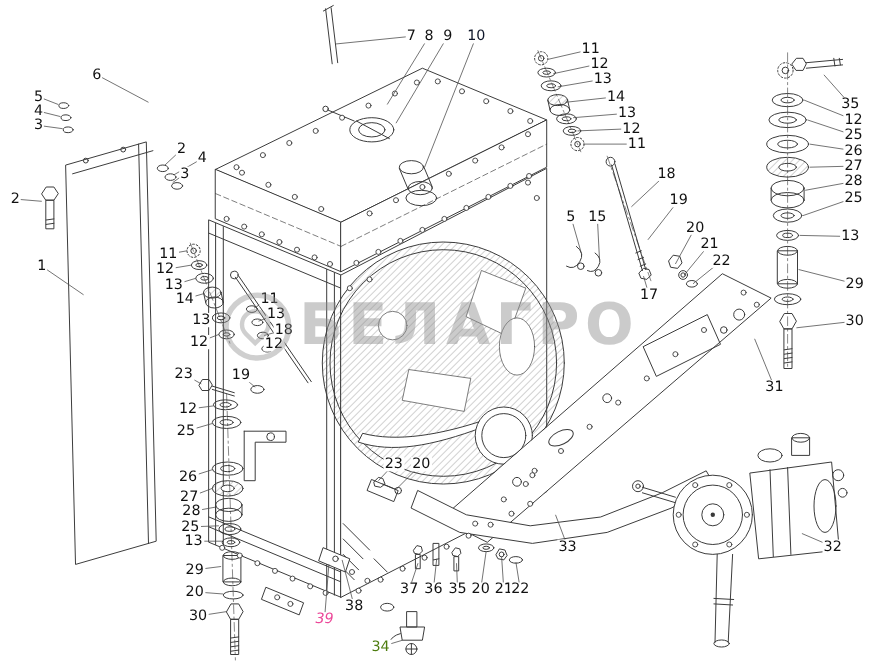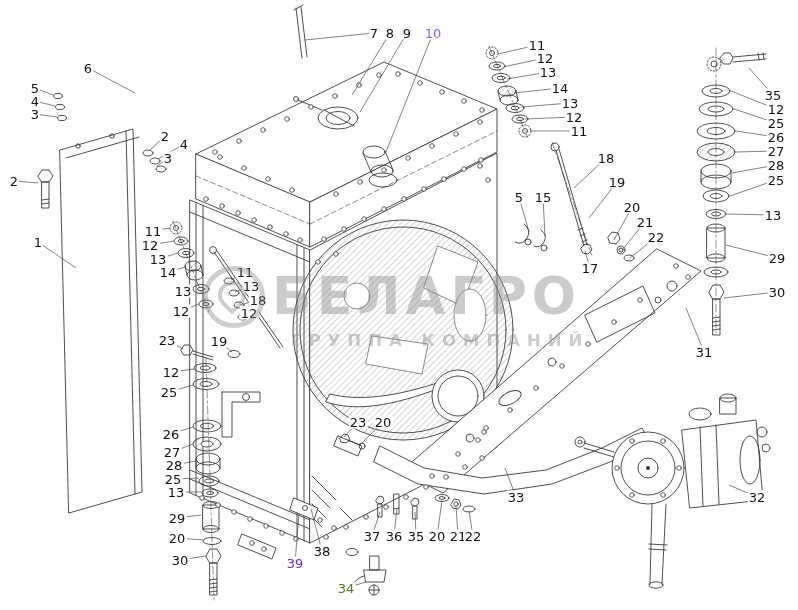--- a/index.html
+++ b/index.html
@@ -458,21 +458,21 @@
       <line x1="458" y1="536" x2="456" y2="506" stroke="#4a4a4a" stroke-width="0.7"></line>
       <line x1="473" y1="536" x2="469" y2="511" stroke="#4a4a4a" stroke-width="0.7"></line>
       <line x1="516" y1="497" x2="505" y2="468" stroke="#4a4a4a" stroke-width="0.7"></line>
       <line x1="757" y1="497" x2="729" y2="485" stroke="#4a4a4a" stroke-width="0.7"></line>
     </svg>
 
   <div id="callout-layer" class="layer">
       <div class="callout" style="left: 374px; top: 33px; color: rgb(17, 17, 17);">7</div>
       <div class="callout" style="left: 390px; top: 33px; color: rgb(17, 17, 17);">8</div>
       <div class="callout" style="left: 407px; top: 33px; color: rgb(17, 17, 17);">9</div>
-      <div class="callout" style="left: 433px; top: 33px; color: #8b5cf6;">10</div>
+      <div class="callout" style="left: 433px; top: 33px; color: #0f172a;">10</div>
       <div class="callout" style="left: 537px; top: 45px; color: rgb(17, 17, 17);">11</div>
       <div class="callout" style="left: 545px; top: 58px; color: rgb(17, 17, 17);">12</div>
       <div class="callout" style="left: 548px; top: 72px; color: rgb(17, 17, 17);">13</div>
       <div class="callout" style="left: 560px; top: 88px; color: rgb(17, 17, 17);">14</div>
       <div class="callout" style="left: 570px; top: 103px; color: rgb(17, 17, 17);">13</div>
       <div class="callout" style="left: 574px; top: 117px; color: rgb(17, 17, 17);">12</div>
       <div class="callout" style="left: 579px; top: 131px; color: rgb(17, 17, 17);">11</div>
       <div class="callout" style="left: 606px; top: 158px; color: rgb(17, 17, 17);">18</div>
       <div class="callout" style="left: 617px; top: 182px; color: rgb(17, 17, 17);">19</div>
       <div class="callout" style="left: 519px; top: 197px; color: rgb(17, 17, 17);">5</div>
@@ -519,31 +519,30 @@
       <div class="callout" style="left: 172px; top: 452px; color: rgb(17, 17, 17);">27</div>
       <div class="callout" style="left: 174px; top: 465px; color: rgb(17, 17, 17);">28</div>
       <div class="callout" style="left: 173px; top: 479px; color: rgb(17, 17, 17);">25</div>
       <div class="callout" style="left: 176px; top: 492px; color: rgb(17, 17, 17);">13</div>
       <div class="callout" style="left: 177px; top: 518px; color: rgb(17, 17, 17);">29</div>
       <div class="callout" style="left: 177px; top: 538px; color: rgb(17, 17, 17);">20</div>
       <div class="callout" style="left: 180px; top: 560px; color: rgb(17, 17, 17);">30</div>
       <div class="callout" style="left: 358px; top: 422px; color: rgb(17, 17, 17);">23</div>
       <div class="callout" style="left: 383px; top: 422px; color: rgb(17, 17, 17);">20</div>
       <div class="callout" style="left: 322px; top: 551px; color: rgb(17, 17, 17);">38</div>
-      <div class="callout" style="left: 295px; top: 563px; color: #6d28d9;">39</div>
+      <div class="callout" style="left: 295px; top: 563px; color: #ec4899; font-style: italic;">39</div>
       <div class="callout" style="left: 346px; top: 588px; color: #4d7c0f;">34</div>
       <div class="callout" style="left: 372px; top: 536px; color: rgb(17, 17, 17);">37</div>
       <div class="callout" style="left: 394px; top: 536px; color: rgb(17, 17, 17);">36</div>
       <div class="callout" style="left: 416px; top: 536px; color: rgb(17, 17, 17);">35</div>
       <div class="callout" style="left: 437px; top: 536px; color: rgb(17, 17, 17);">20</div>
       <div class="callout" style="left: 458px; top: 536px; color: rgb(17, 17, 17);">21</div>
       <div class="callout" style="left: 473px; top: 536px; color: rgb(17, 17, 17);">22</div>
       <div class="callout" style="left: 516px; top: 497px; color: rgb(17, 17, 17);">33</div>
       <div class="callout" style="left: 757px; top: 497px; color: rgb(17, 17, 17);">32</div>
     </div>
 
   <div class="watermark">
     <div class="wm-logo"></div>
     <div class="wm-brand">БЕЛАГРО</div>
-    <div class="wm-sub">ГРУППА КОМПАНИЙ</div>
   </div>
 
 </div>
 
 </body></html>

